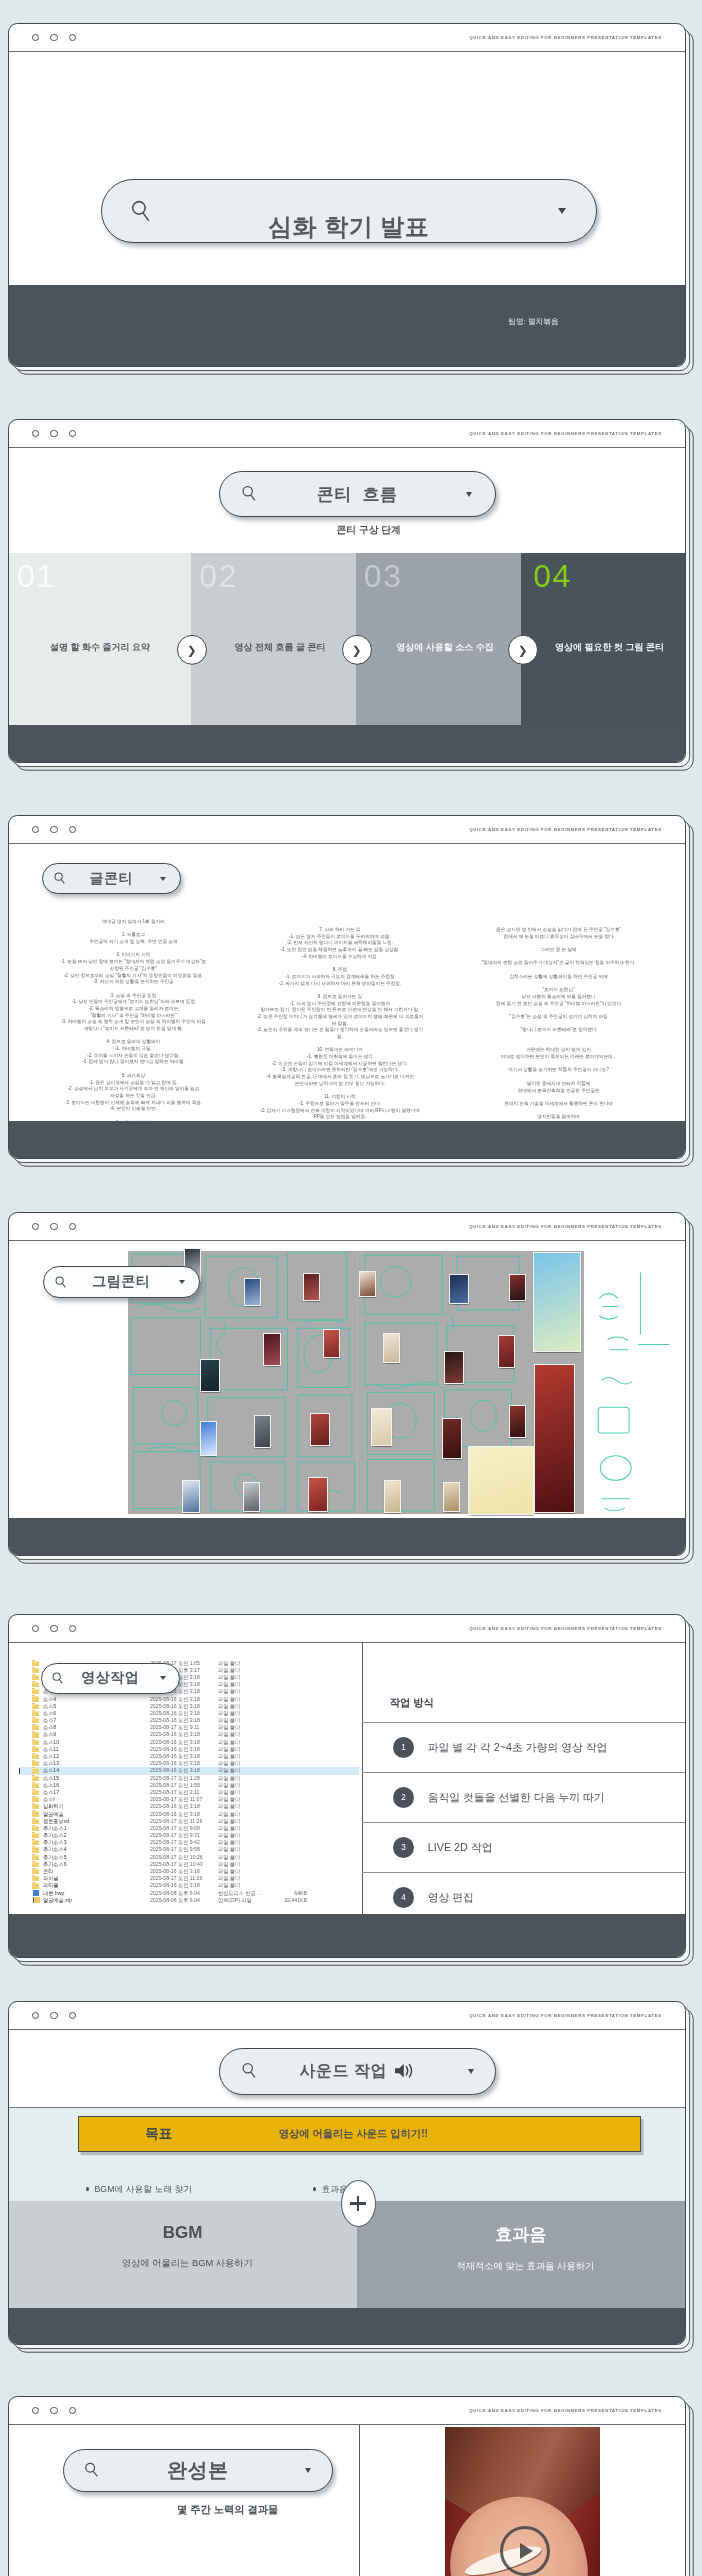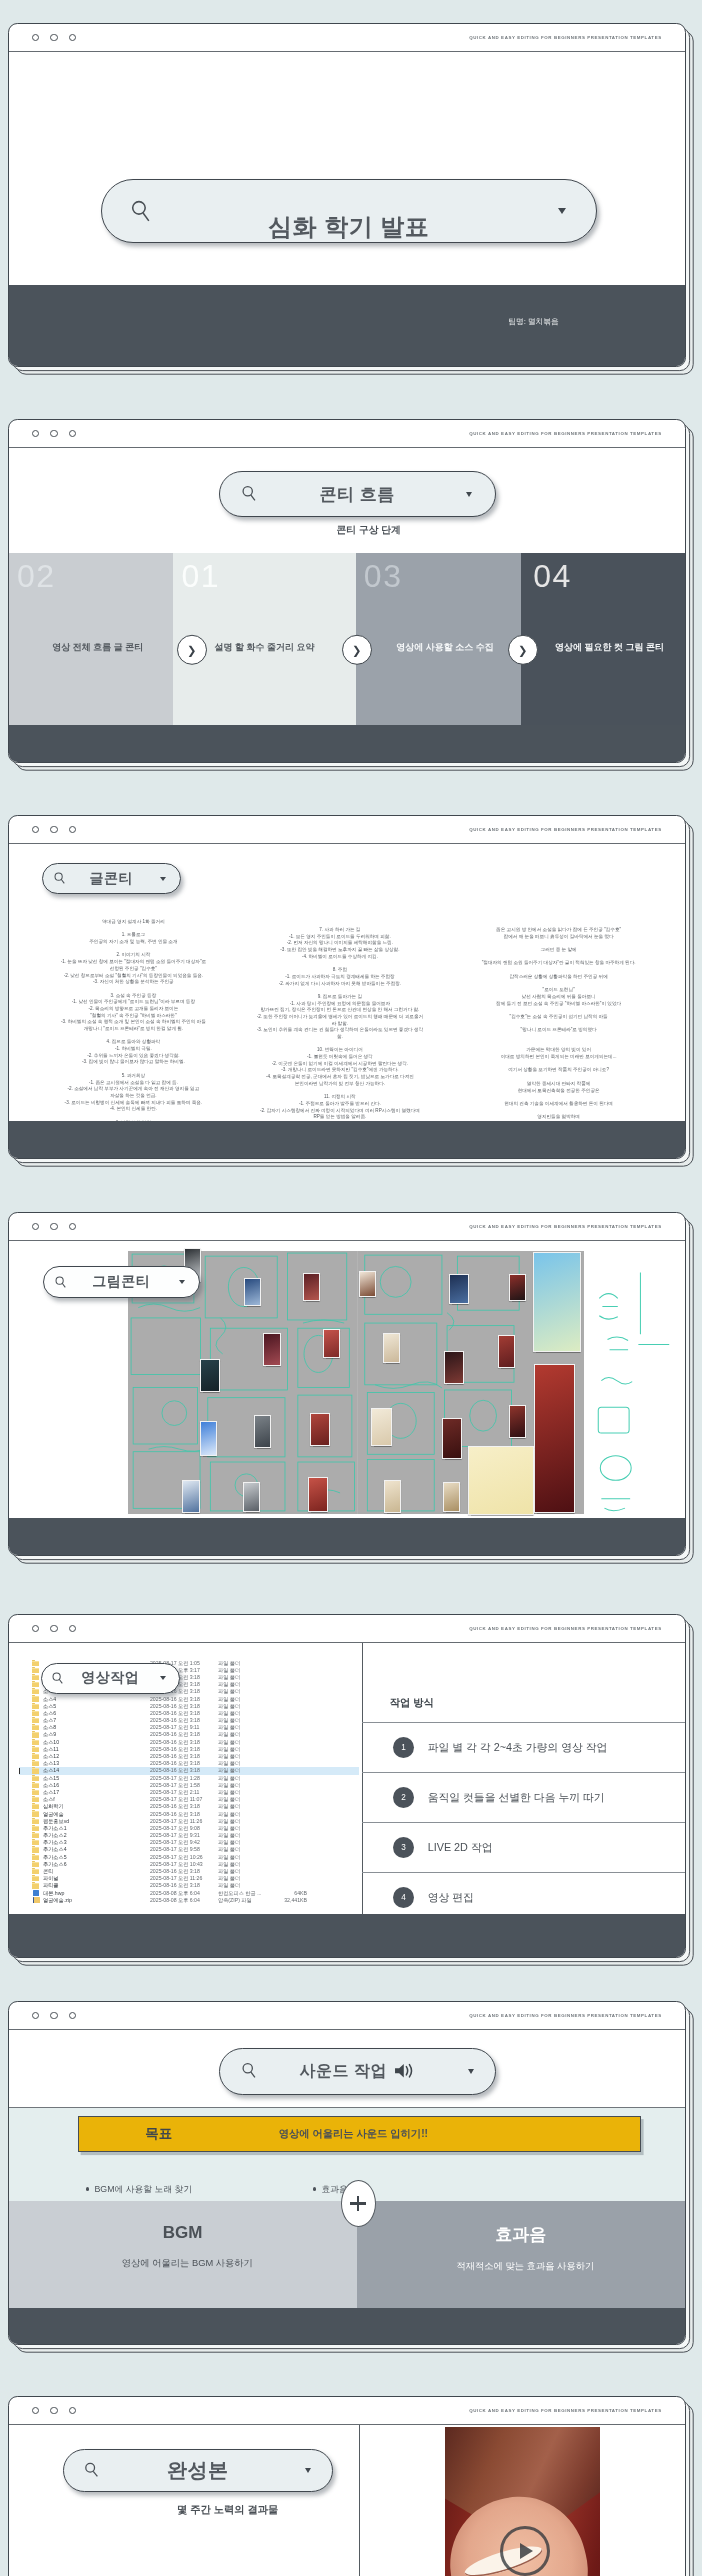--- a/index.html
+++ b/index.html
@@ -25,21 +25,21 @@
   .tri{position:absolute;width:0;height:0;border-left:4.6px solid transparent;border-right:4.6px solid transparent;border-top:6.7px solid #40474e;}
   .tri.sm{border-left-width:3.6px;border-right-width:3.6px;border-top-width:5.2px;}
   
   .flow{position:absolute;left:0;right:0;display:flex;}
   .fcol{position:relative;height:100%;}
   .fcol.c0{width:183px;background:#e7eceb;}
   .fcol.c1{width:165px;background:#c9cdd1;}
   .fcol.c2{width:166px;background:#9ba2aa;}
   .fcol.c3{width:164px;background:#4a525b;}
   .fnum{font-size:32px;font-weight:400;letter-spacing:1.5px;padding:5.2px 0 0 8.2px;}
-  .c0 .fnum{color:#fbfdfc;}.c1 .fnum{color:#dfe3e6;}.c2 .fnum{color:#c2c8ce;}.c3 .fnum{color:#e5e5e5;padding-left:12px;}
+  .c0 .fnum{color:#fbfdfc;}.c1 .fnum{color:#dfe3e6;}.c2 .fnum{color:#c2c8ce;}.c3 .fnum{color:#84cc16;padding-left:12px;}
   .flabel{position:absolute;top:88px;left:0;right:0;text-align:center;font-size:9px;font-weight:700;color:#555b61;}
   .c2 .flabel,.c3 .flabel{color:#f6f8f9;}
   .c1 .flabel,.c2 .flabel,.c3 .flabel{padding-left:13.4px;box-sizing:border-box;}
   .chev{position:absolute;top:88px;width:28px;height:28px;background:#ffffff;border:0.8px solid #3f464c;border-radius:50%;
         transform:translate(-50%,-6.2px);display:flex;align-items:center;justify-content:center;
         font-size:11.3px;font-weight:bold;color:#3a4148;z-index:3;}
   
   .tcol{position:absolute;font-size:4.6px;line-height:6.7px;color:#55595e;white-space:nowrap;}
   .tcol .tl{height:6.7px;}
   
@@ -133,37 +133,37 @@
   <div class="window">
     <div class="titlebar">
       <div class="dots">
           <span class="dot"></span>
           <span class="dot"></span>
           <span class="dot"></span>
         </div>
       <div class="tpltxt">QUICK AND EASY EDITING FOR BEGINNERS PRESENTATION TEMPLATES</div>
     </div>
     <div class="content">
-      <div class="pill" style="left:210px;top:23px;width:275px;height:44px;">
+      <div class="pill" style="left:210px;top:23px;width:275px;height:44px;font-family:Liberation Mono, monospace;">
         <svg class="mag" style="left:21.6px;" width="15.5" height="17.5" viewBox="0 0 30 34">
             <circle cx="13" cy="12" r="9" fill="none" stroke="#4a5056" stroke-width="2.5"></circle>
             <line x1="19" y1="19" x2="27" y2="30" stroke="#4a5056" stroke-width="2.5"></line>
           </svg>
         <div class="ttl" style="font-size:17px;">콘티 흐름</div>
         <div class="tri sm" style="right:23px;"></div>
       </div>
       <div class="subtxt" style="left:0;right:0;top:76px;font-size:9.8px;">콘티 구상 단계</div>
       <div class="flow" style="top:105px;height:175px;">
+          <div class="fcol c0">
+            <div class="fnum">01</div>
+            <div class="flabel">설명 할 화수 줄거리 요약</div>
+          </div>
           <div class="fcol c1">
             <div class="fnum">02</div>
             <div class="flabel">영상 전체 흐름 글 콘티</div>
-          </div>
-          <div class="fcol c0">
-            <div class="fnum">01</div>
-            <div class="flabel">설명 할 화수 줄거리 요약</div>
           </div>
           <div class="fcol c2">
             <div class="fnum">03</div>
             <div class="flabel">영상에 사용할 소스 수집</div>
           </div>
           <div class="fcol c3">
             <div class="fnum">04</div>
             <div class="flabel">영상에 필요한 컷 그림 콘티</div>
           </div>
           <div class="chev" style="left: 183px;">❯</div>

